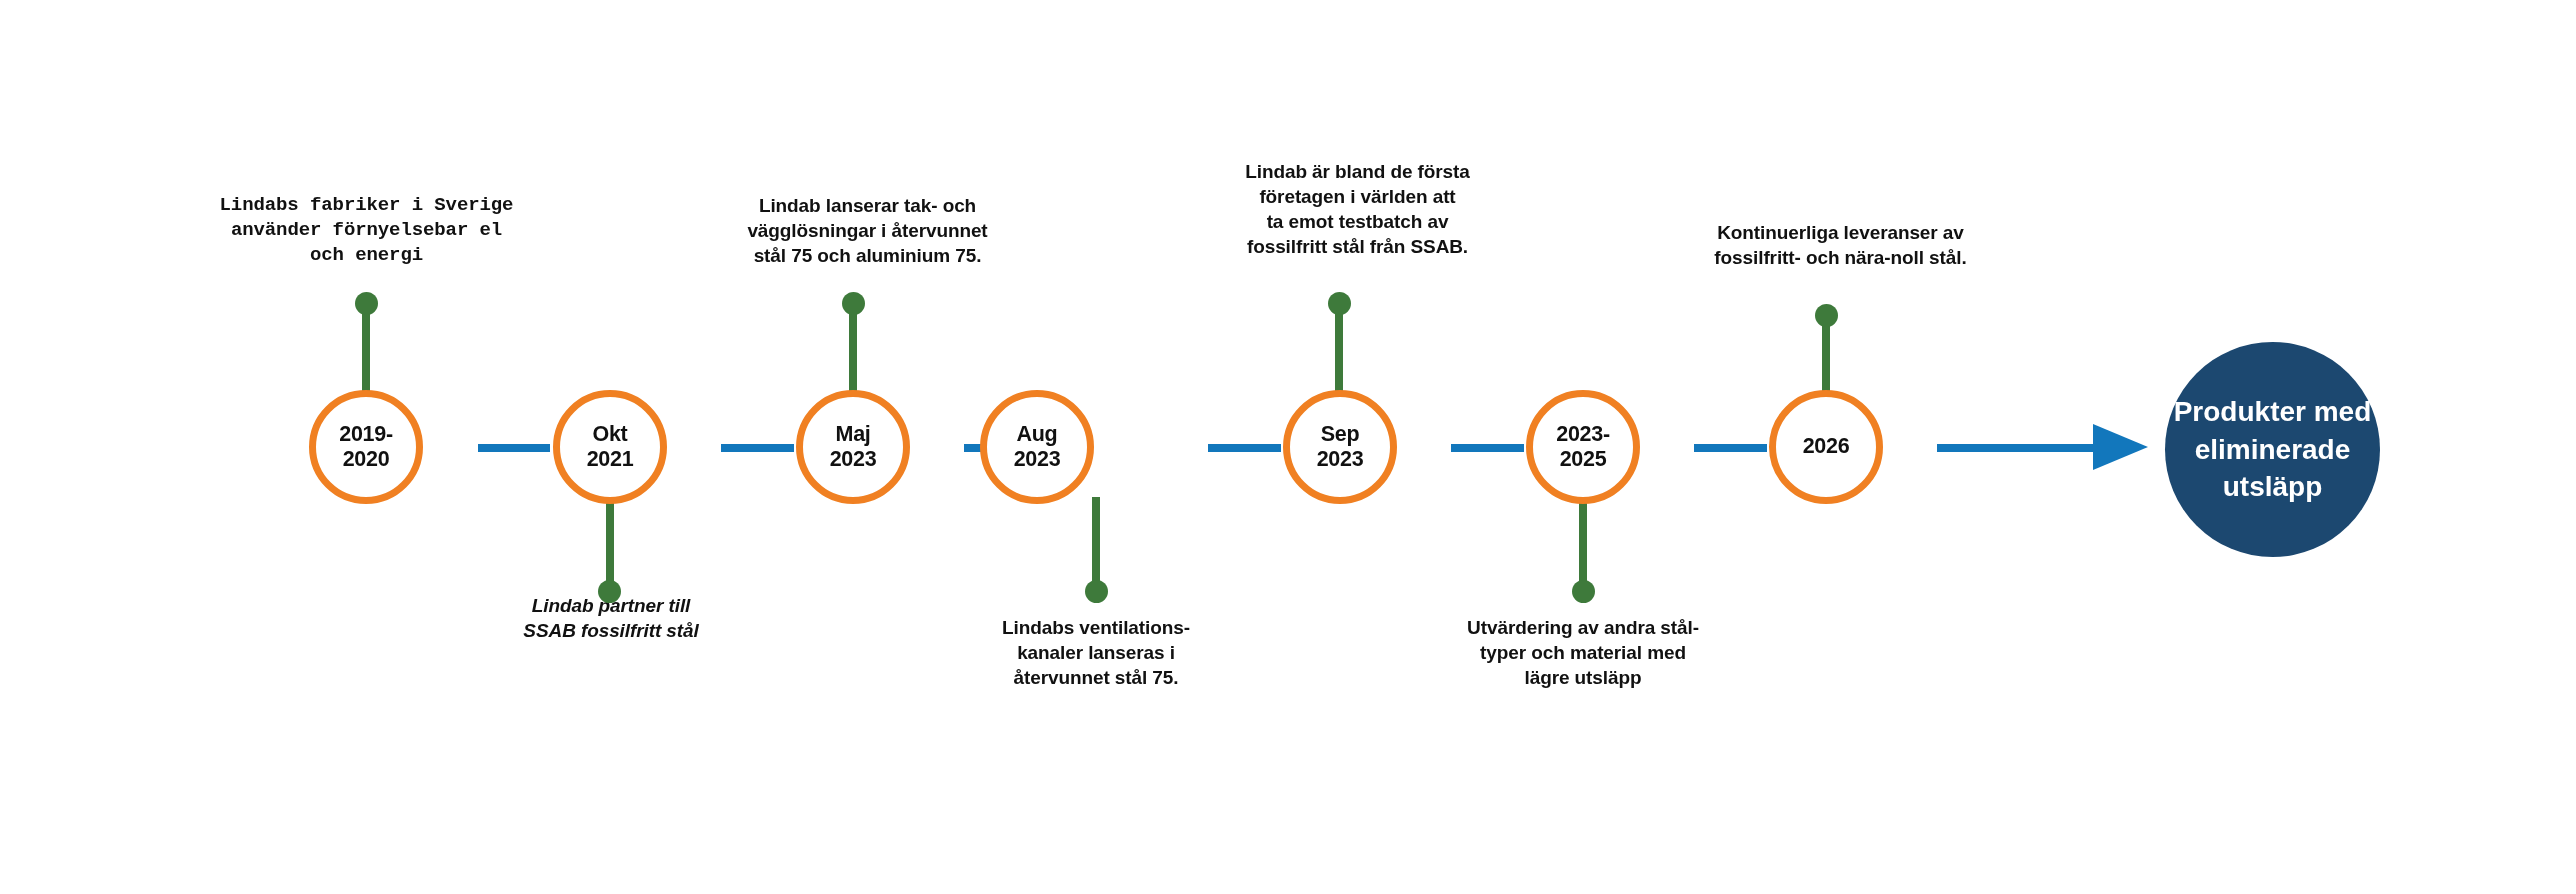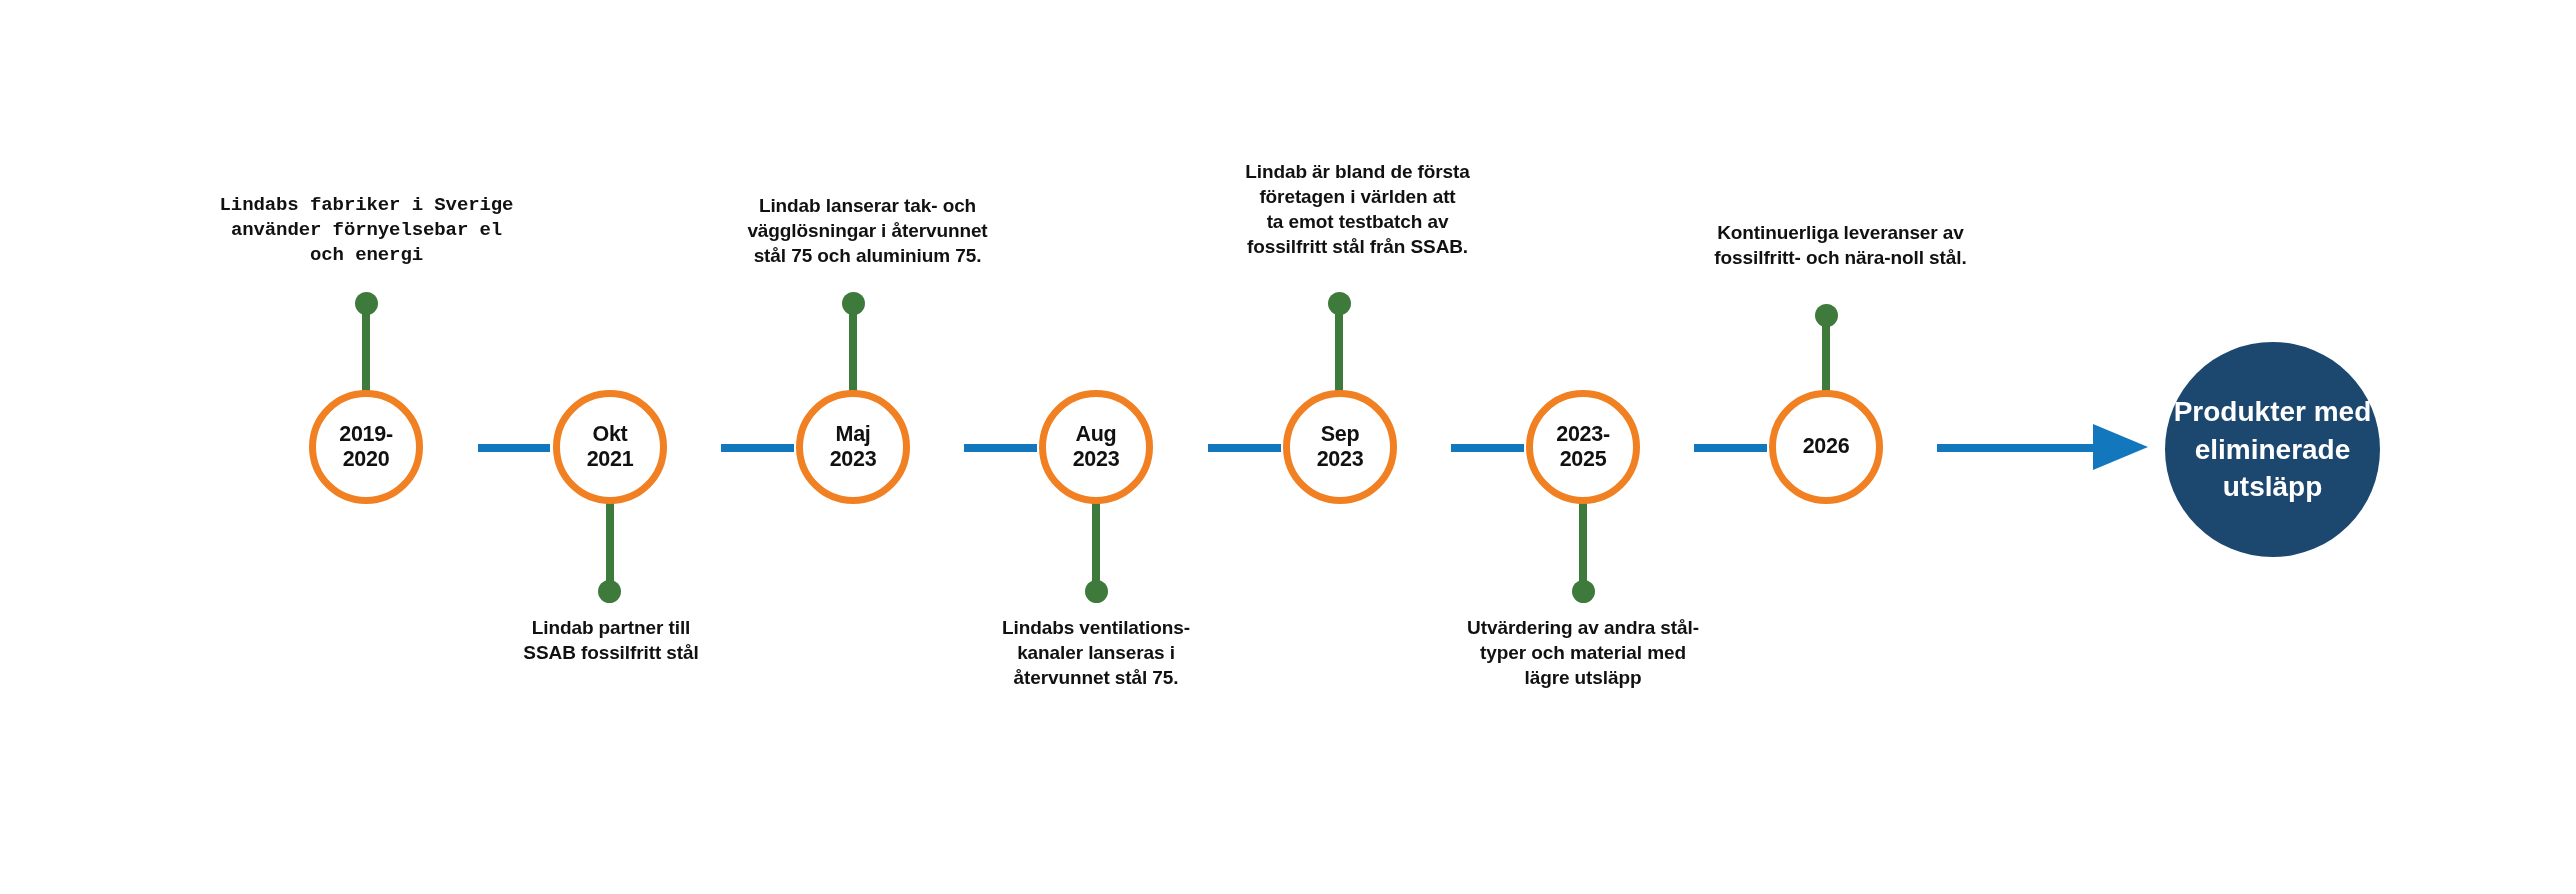--- a/index.html
+++ b/index.html
@@ -134,38 +134,38 @@
     <span class="node-line">2019-</span>
     <span class="node-line">2020</span>
   </div>
 
   <div class="node" style="left:553px;">
     <span class="node-line">Okt</span>
     <span class="node-line">2021</span>
   </div>
   <div class="stem" style="left:606px; top:497px; height:93px;"></div>
   <div class="stem-dot" style="left:598px; top:580px;"></div>
-  <div class="caption" style="left:409px; top:615px; width:404px;">
+  <div class="caption" style="left:409px; top:593px; width:404px;font-style:italic;">
     <span class="caption-line">Lindab partner till</span>
     <span class="caption-line">SSAB fossilfritt stål</span>
   </div>
 
   <div class="caption" style="left:644px; top:193px; width:447px;">
     <span class="caption-line">Lindab lanserar tak- och</span>
     <span class="caption-line">vägglösningar i återvunnet</span>
     <span class="caption-line">stål 75 och aluminium 75.</span>
   </div>
   <div class="stem-dot" style="left:842px; top:292px;"></div>
   <div class="stem" style="left:849px; top:302px; height:95px;"></div>
   <div class="node" style="left:796px;">
     <span class="node-line">Maj</span>
     <span class="node-line">2023</span>
   </div>
 
-  <div class="node" style="left:1039px;">
+  <div class="node" style="left:980px;">
     <span class="node-line">Aug</span>
     <span class="node-line">2023</span>
   </div>
   <div class="stem" style="left:1092px; top:497px; height:93px;"></div>
   <div class="stem-dot" style="left:1085px; top:580px;"></div>
   <div class="caption" style="left:894px; top:615px; width:404px;">
     <span class="caption-line">Lindabs ventilations-</span>
     <span class="caption-line">kanaler lanseras i</span>
     <span class="caption-line">återvunnet stål 75.</span>
   </div>

